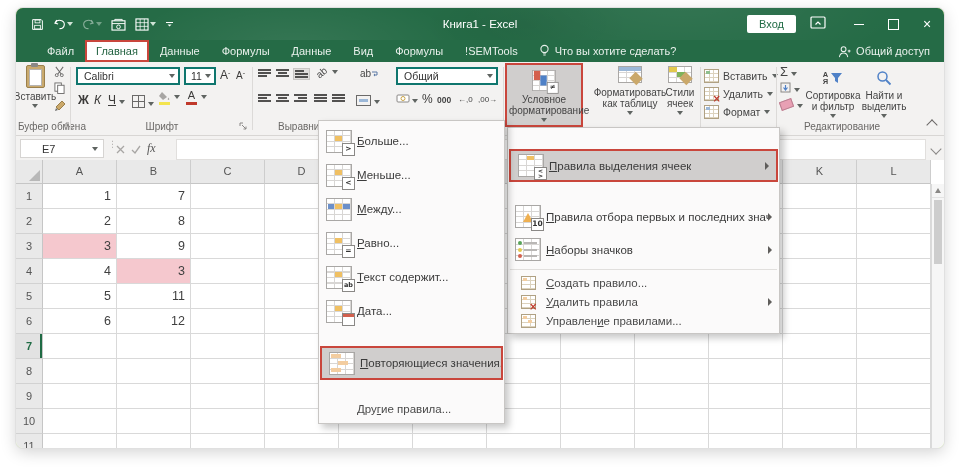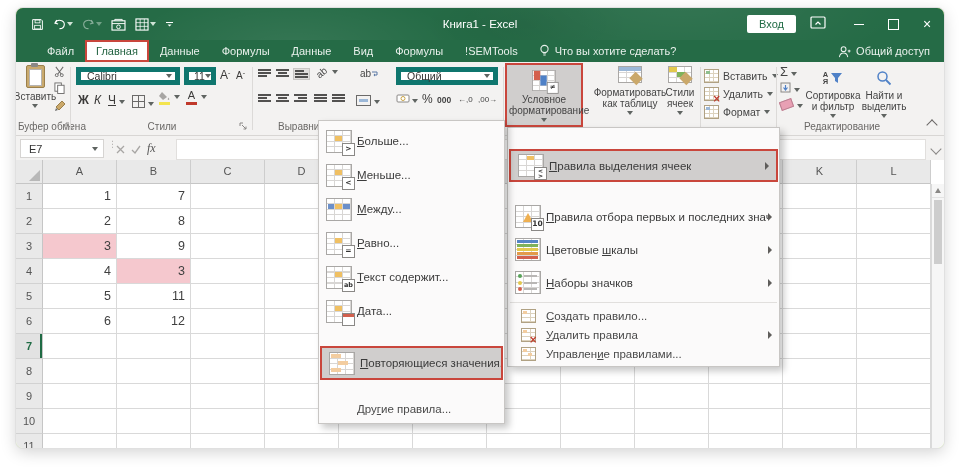--- a/index.html
+++ b/index.html
@@ -34,33 +34,33 @@
   .share{margin-left:auto;display:flex;align-items:center;gap:5px;margin-right:14px;}
   
   .ribbon{position:relative;height:73px;background:#f3f2f1;border-bottom:1px solid #d8d6d4;font-size:10px;color:#444;}
   .grp{position:absolute;top:0;height:72px;}
   .glabel{position:absolute;bottom:2px;left:0;right:0;text-align:center;font-size:10px;color:#6a6866;white-space:nowrap;}
   .gsep{position:absolute;top:5px;bottom:5px;width:1px;background:#dcdad8;}
   .launcher{position:absolute;bottom:3px;width:9px;height:9px;}
   .launcher svg{display:block;}
   .smbtn{display:flex;align-items:center;justify-content:center;}
   .mini{font-size:10px;color:#444;}
-  .ddbox{background:#fff;border:5px solid #0f766e;display:flex;align-items:center;font-size:10.5px;color:#333;box-sizing:border-box;}
+  .ddbox{background:#fff;border:2px solid #0f766e;display:flex;align-items:center;font-size:10.5px;color:#333;box-sizing:border-box;}
   .ddbox .caret{margin-left:auto;margin-right:3px;}
   .bigbtn{position:absolute;display:flex;flex-direction:column;align-items:center;text-align:center;line-height:11px;}
   .cfbtn{position:absolute;left:0;top:1px;width:78px;height:64px;background:#d0cecd;border:2px solid #c9463c;box-sizing:border-box;
          display:flex;flex-direction:column;align-items:center;justify-content:center;text-align:center;line-height:11px;font-size:10px;}
   .albars{display:flex;flex-direction:column;gap:1.5px;width:13px;}
   .albars i{display:block;height:1.5px;background:#525150;}
   .albars.c i{align-self:center;} .albars.r i{align-self:flex-end;}
   .albars i.s{width:9px;} .albars i.f{width:13px;}
   .selbars{background:#e1dfdd;outline:1px solid #c8c6c4;}
   
   .fbar{position:relative;height:25px;background:#f3f2f1;border-bottom:1px solid #d8d6d4;display:flex;align-items:center;}
-  .namebox{position:absolute;left:4px;top:3px;width:84px;height:19px;background:#fff;border:1px solid #d6d4d2;display:flex;align-items:center;font-size:11px;color:#333;padding-left:8px;box-sizing:border-box;}
+  .namebox{position:absolute;left:4px;top:3px;width:84px;height:19px;background:#fff;border:1px solid #d6d4d2;display:flex;align-items:center;font-size:11px;color:#333;padding-left:21px;box-sizing:border-box;}
   .namebox .caret{margin-left:auto;margin-right:5px;border-top-color:#5f6461;}
   .dots{position:absolute;left:92px;top:6px;color:#b5b3b1;font-size:9px;letter-spacing:0;line-height:4px;}
   .fbtns{position:absolute;left:100px;top:3px;display:flex;align-items:center;gap:6px;height:19px;}
   .finput{position:absolute;left:160px;right:18px;top:3px;height:19px;background:#fff;border:1px solid #e1dfdd;}
   .fchev{position:absolute;right:4px;top:9px;width:7px;height:7px;border-left:1.5px solid #8a8886;border-top:1.5px solid #8a8886;transform:rotate(225deg);}
   
   .sheet{position:absolute;left:0;top:152px;right:0;bottom:0;background:#fff;overflow:hidden;}
   .srow{display:flex;height:25px;}
   .srow.shead{height:24px;}
   .corner{width:27px;background:#e9e9e9;border-right:1px solid #c6c6c6;border-bottom:1px solid #c6c6c6;position:relative;box-sizing:border-box;flex:none;}
@@ -299,21 +299,21 @@
       <div class="smbtn" style="position:absolute;left:100px;top:33px;">
           <span class="caret dk"></span>
         </div>
       <div class="smbtn fcol" style="position:absolute;left:112px;top:28px;">
         <span class="ltr" style="font-size:11px;line-height:11px;">А</span>
         <span class="bar" style="background:#c0392b;"></span>
       </div>
       <div class="smbtn" style="position:absolute;left:127px;top:33px;">
           <span class="caret dk"></span>
         </div>
-      <div class="glabel">Стили</div>
+      <div class="glabel">Шрифт</div>
       <span class="launcher" style="right:2px;">
         <svg width="9" height="9" viewBox="0 0 9 9">
             <path d="M1 1h3M1 1v3M3 3l4 4M7 4.5V7H4.5" fill="none" stroke="#8a8886"></path>
           </svg>
       </span>
     </div>
     <div class="gsep" style="left:236px;"></div>
 
     <div class="grp" style="left:240px;width:130px;">
       <div class="smbtn" style="position:absolute;left:2px;top:7px;">
@@ -766,33 +766,20 @@
             <i style="left:7px;top:2px;width:0;height:0;border:5px solid transparent;border-bottom:9px solid #efb051;background:none"></i>
             <b class="bd">10</b>
           </span>
         </span>
         <span class="lbl"><u>П</u>равила отбора первых и последних значений</span>
         <span class="arr"></span>
       </div>
       <div class="mi">
         <span class="ic">
           <span class="mg">
-            <i style="left:1px;top:1px;width:21px;height:3px;background:#5585c5"></i>
-            <i style="left:1px;top:5px;width:21px;height:3px;background:#7fb25b"></i>
-            <i style="left:1px;top:9px;width:21px;height:3px;background:#e3c94e"></i>
-            <i style="left:1px;top:13px;width:21px;height:3px;background:#e39a4a"></i>
-            <i style="left:1px;top:16.5px;width:21px;height:3px;background:#d2604e"></i>
-          </span>
-        </span>
-        <span class="lbl">Цветовые <u>ш</u>калы</span>
-        <span class="arr"></span>
-      </div>
-      <div class="mi">
-        <span class="ic">
-          <span class="mg">
             <i style="left:2px;top:2px;width:4px;height:4px;background:#58a359;border-radius:2px"></i>
             <i style="left:8px;top:3px;width:13px;height:2px;background:#b9b7b5"></i>
             <i style="left:2px;top:8.5px;width:4px;height:4px;background:#e3c94e;border-radius:2px"></i>
             <i style="left:8px;top:9.5px;width:13px;height:2px;background:#b9b7b5"></i>
             <i style="left:2px;top:15px;width:4px;height:4px;background:#d2604e;border-radius:2px"></i>
             <i style="left:8px;top:16px;width:13px;height:2px;background:#b9b7b5"></i>
           </span>
         </span>
         <span class="lbl"><u>Н</u>аборы значков</span>
         <span class="arr"></span>

